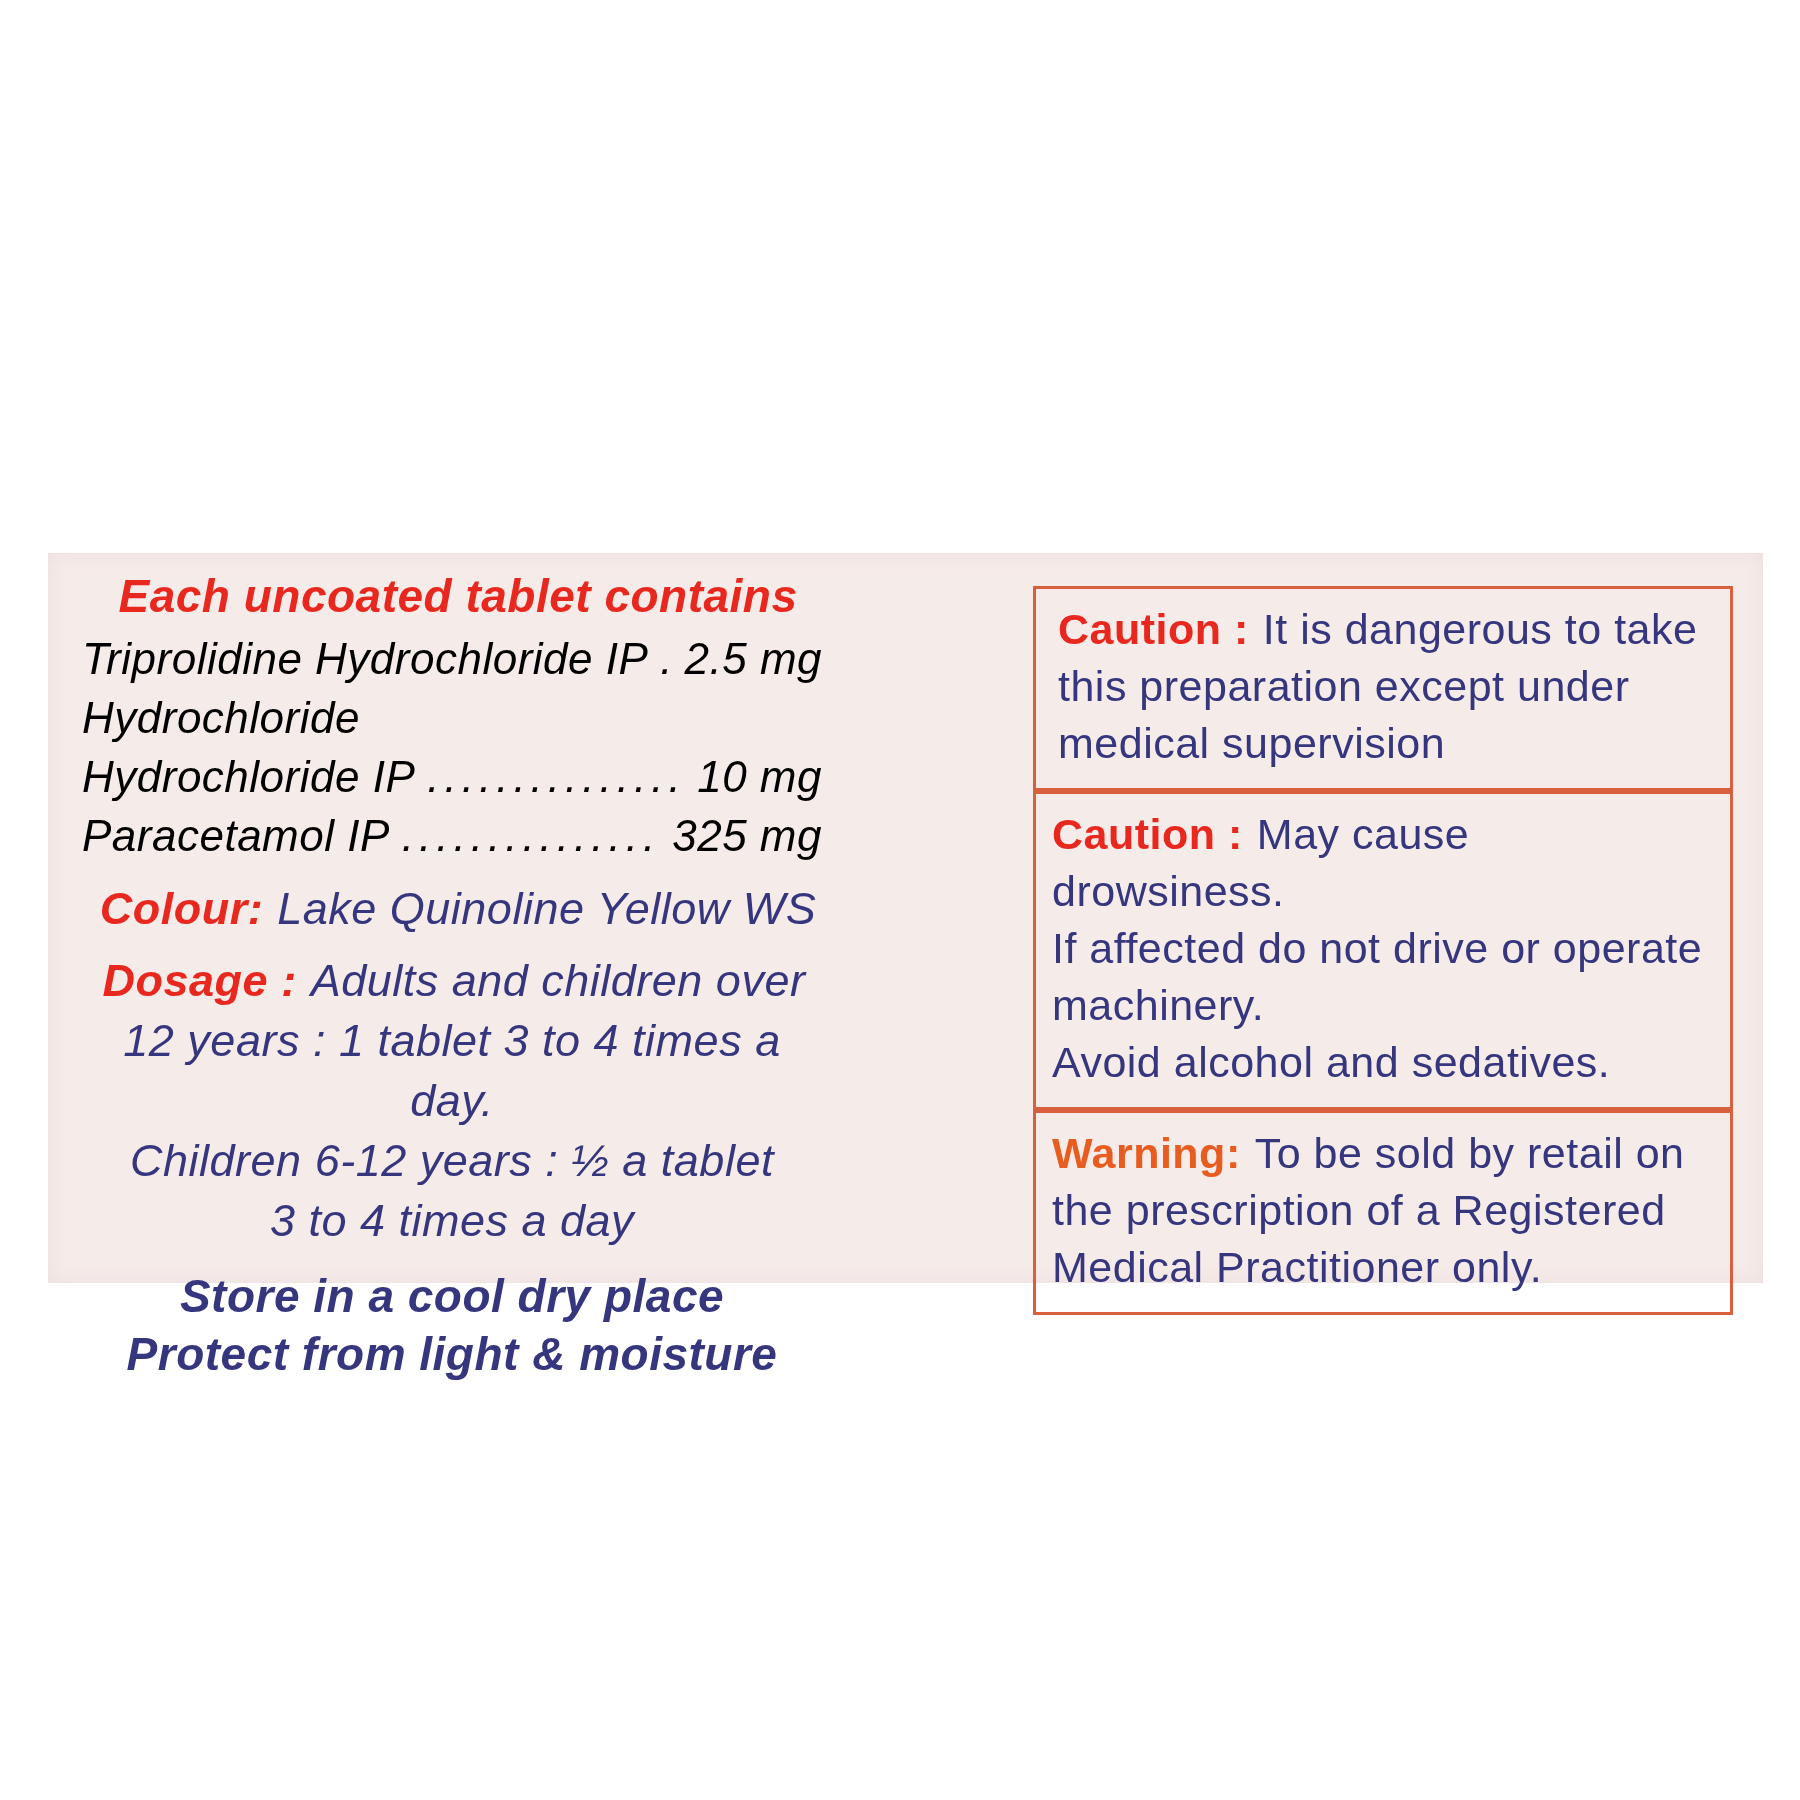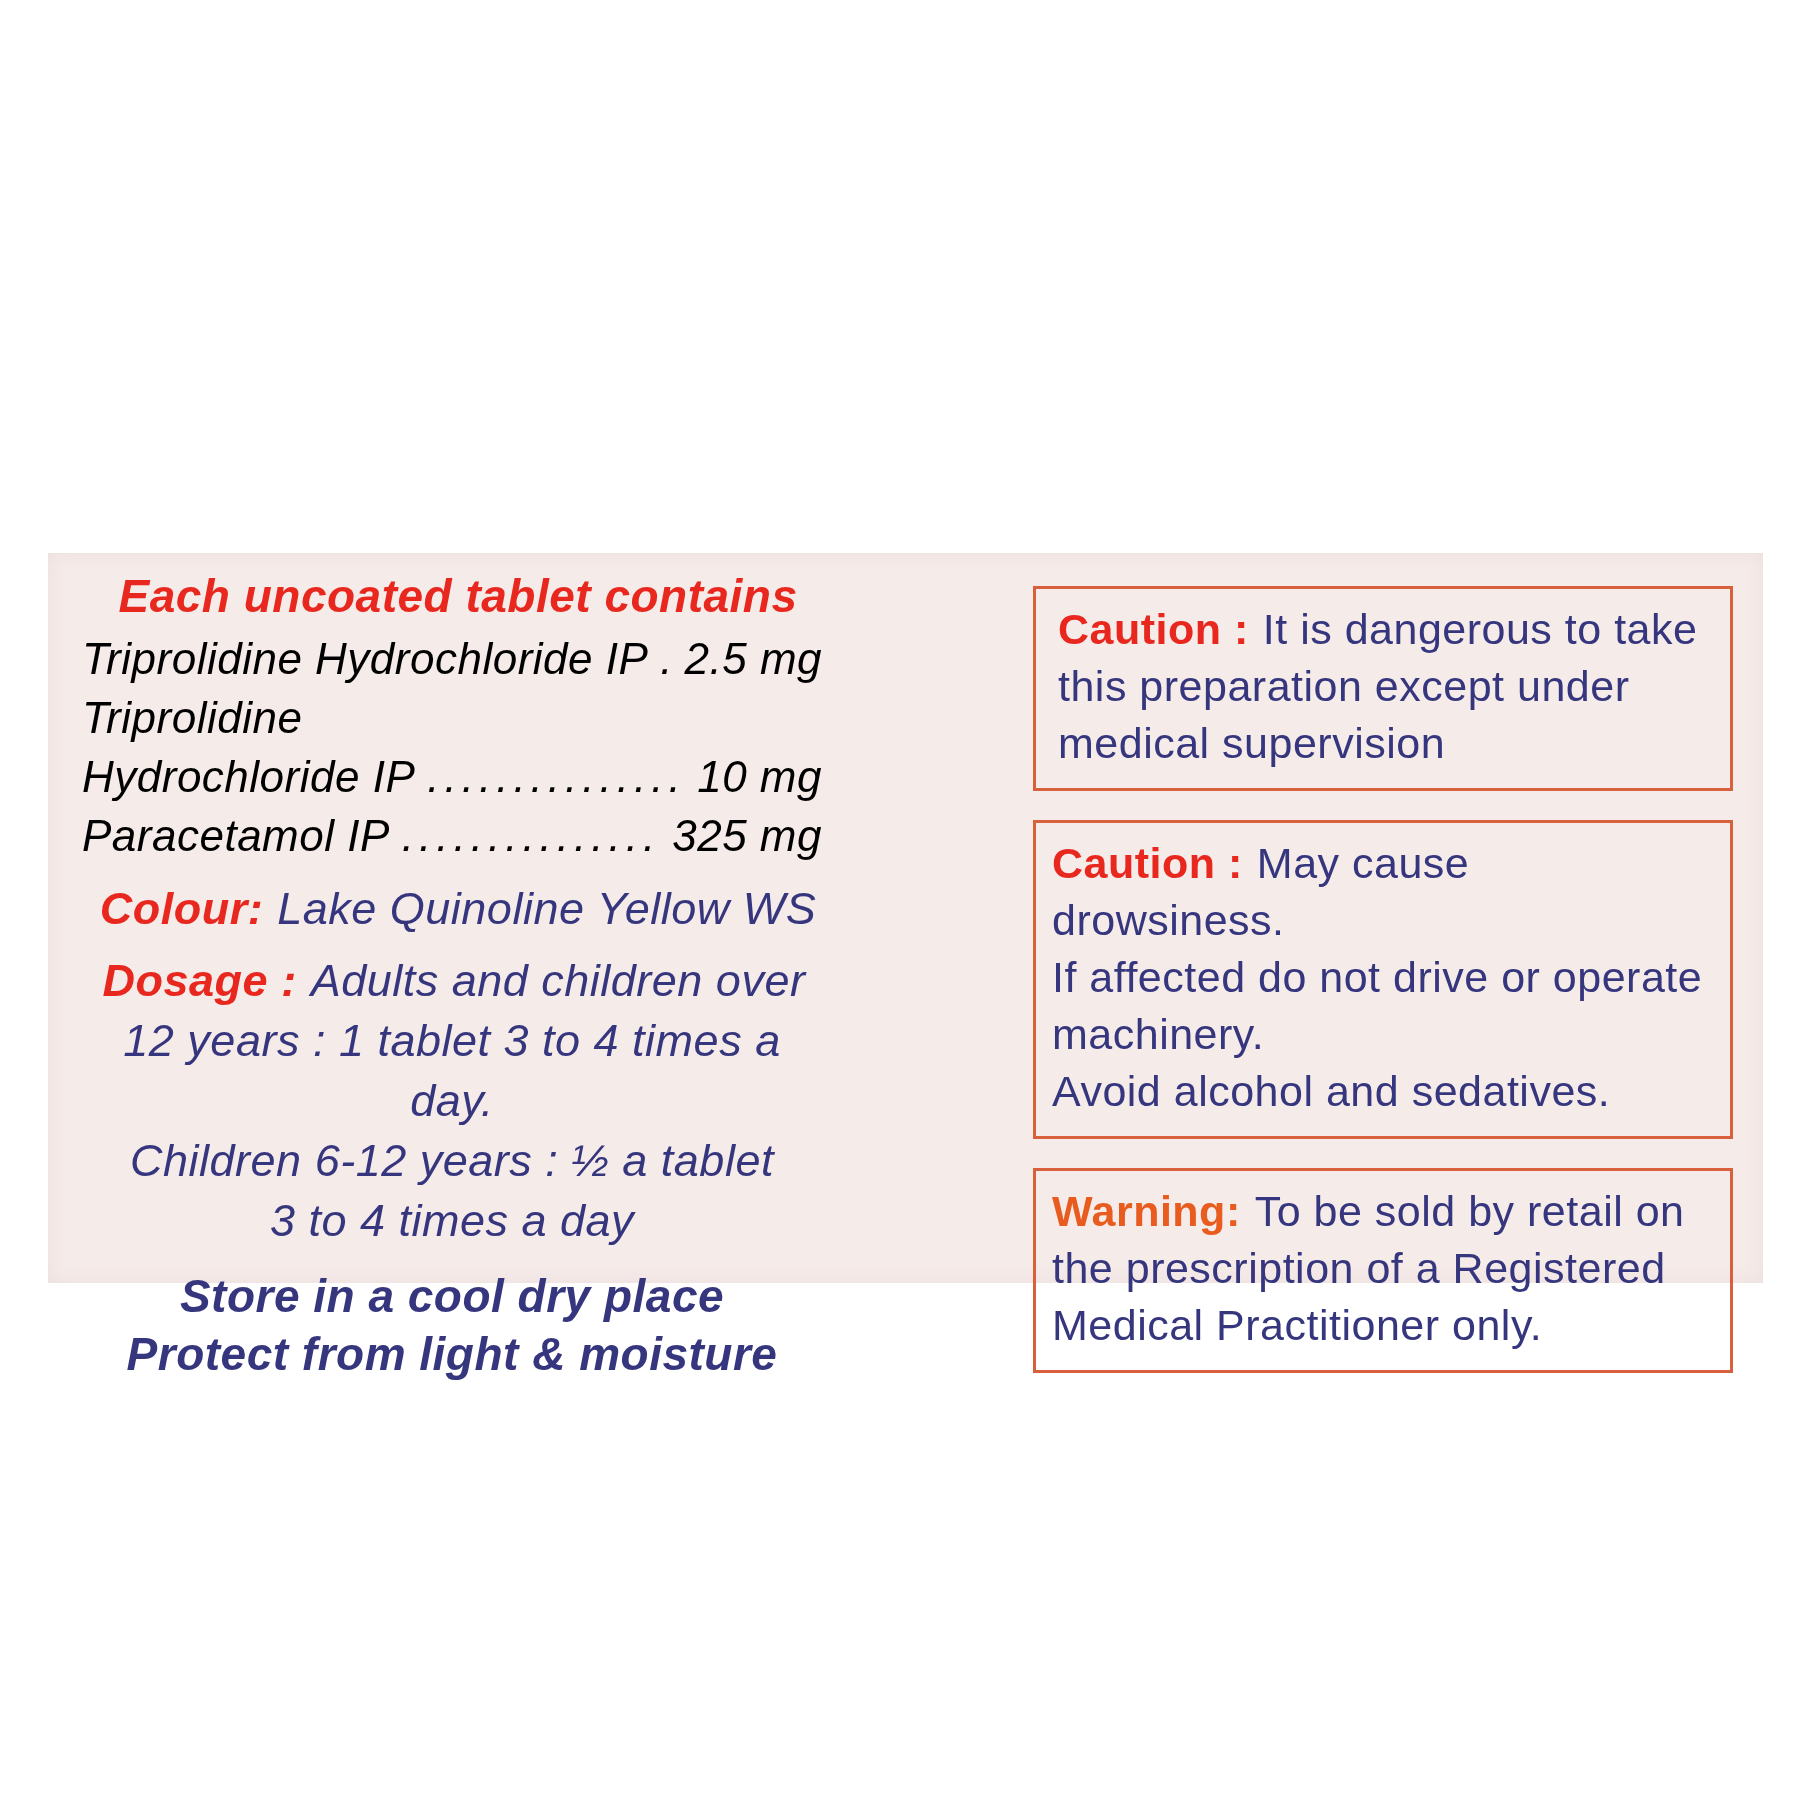--- a/index.html
+++ b/index.html
@@ -89,39 +89,39 @@
     letter-spacing:0.5px;
   }
   .warn-box{
     border:3px solid #d9603c;
     padding:12px 22px 16px 22px;
     font-size:43px;
     line-height:57px;
     color:#36367e;
     background:transparent;
   }
-  .warn-box + .warn-box{margin-top:29px;padding-left:16px;}
+  .warn-box + .warn-box{padding-left:16px;}
 </style>
 </head>
 <body>
 
 <div class="card">
 
   <div class="left-col">
 
     <div class="heading">Each uncoated tablet contains</div>
 
     <div class="ing-row">
       <span class="ing-name">Triprolidine Hydrochloride IP</span>
       <span class="ing-dots">.......</span>
       <span class="ing-value">2.5 mg</span>
     </div>
 
     <div class="ing-row">
-      <span class="ing-name">Triprolidine</span>
+      <span class="ing-name">Hydrochloride</span>
     </div>
 
     <div class="ing-row">
       <span class="ing-name">Hydrochloride IP</span>
       <span class="ing-dots">..........................</span>
       <span class="ing-value">10 mg</span>
     </div>
 
     <div class="ing-row">
       <span class="ing-name">Paracetamol IP</span>

